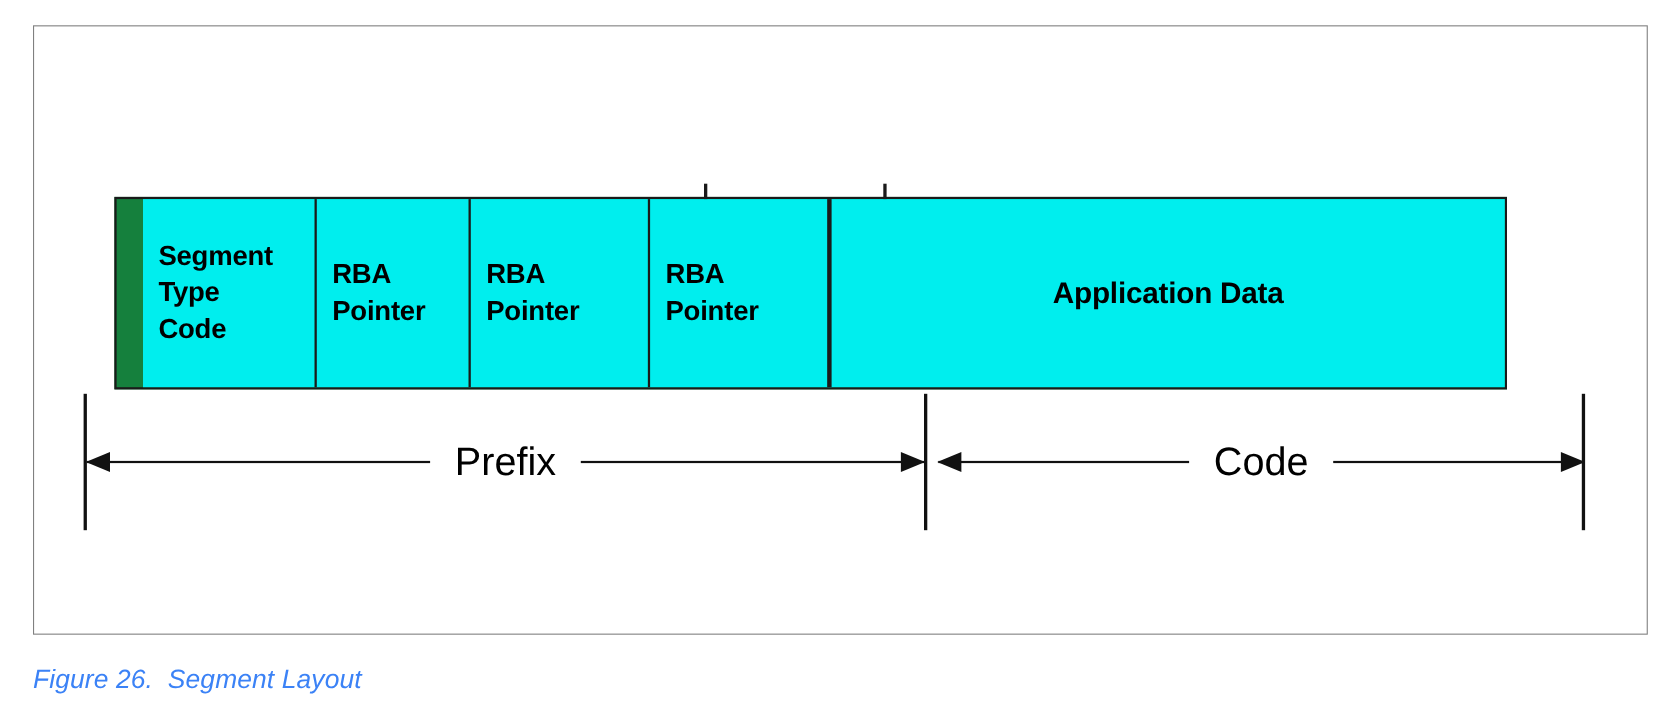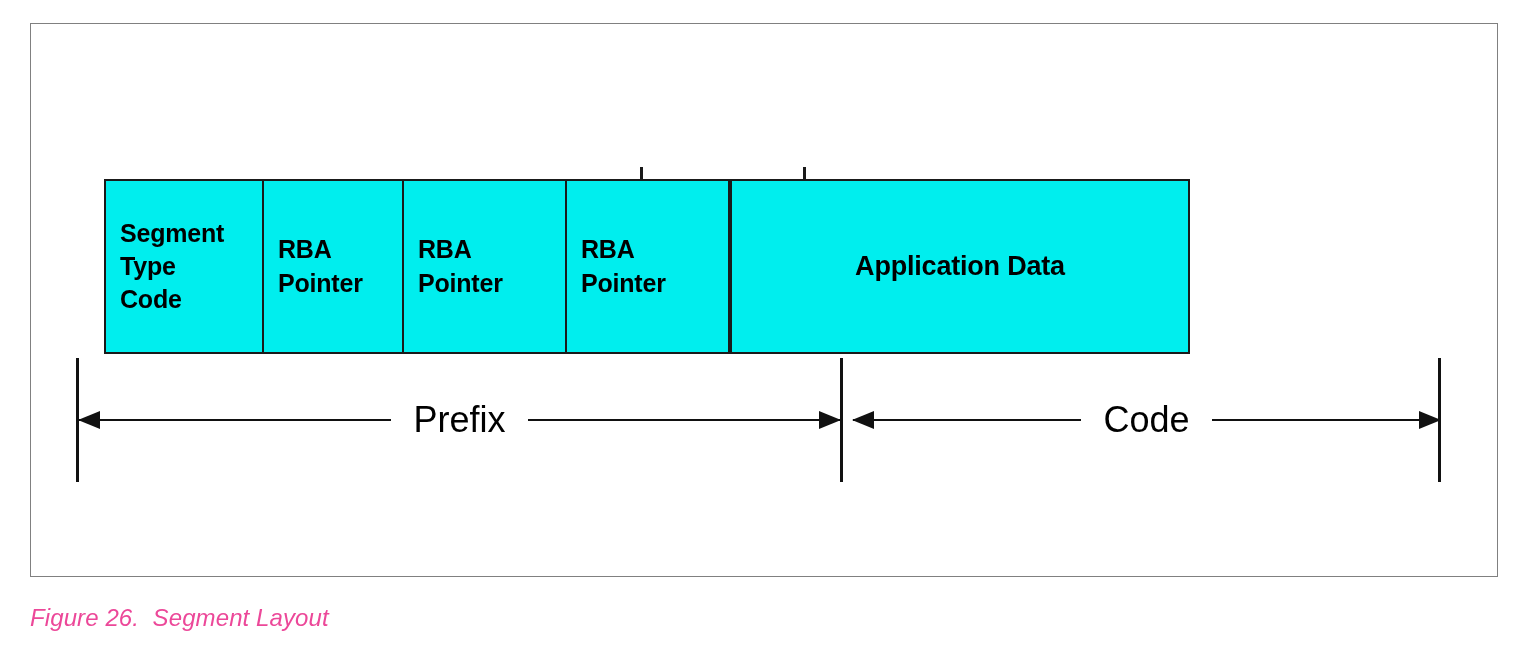--- a/index.html
+++ b/index.html
@@ -26,26 +26,27 @@
     border: 1.5px solid #808080;
     box-sizing: border-box;
     background: #ffffff;
   }
 
   
   #segment-bar {
     position: absolute;
     left: 73px;
     top: 155px;
-    width: 1086px;
+    width: 1266px;
     height: 175px;
     box-sizing: border-box;
     border: 2.5px solid #1a1a1a;
     display: flex;
-    background: #3b82f6;
+    background: #15803d;
+    padding-left: 24px;
   }
 
   .segment-cell {
     position: relative;
     box-sizing: border-box;
     background: #00eeee;
     display: flex;
     align-items: center;
     padding: 0 14px;
     overflow: hidden;
@@ -154,21 +155,21 @@
     white-space: nowrap;
   }
 
   
   #figure-caption {
     position: absolute;
     left: 30px;
     top: 604px;
     font-size: 24px;
     font-style: italic;
-    color: #ec4899;
+    color: #3b82f6;
     white-space: pre;
     letter-spacing: 0.1px;
   }
 </style>
 </head>
 <body>
 
 <div id="figure-frame">
 
   <div id="segment-bar">

